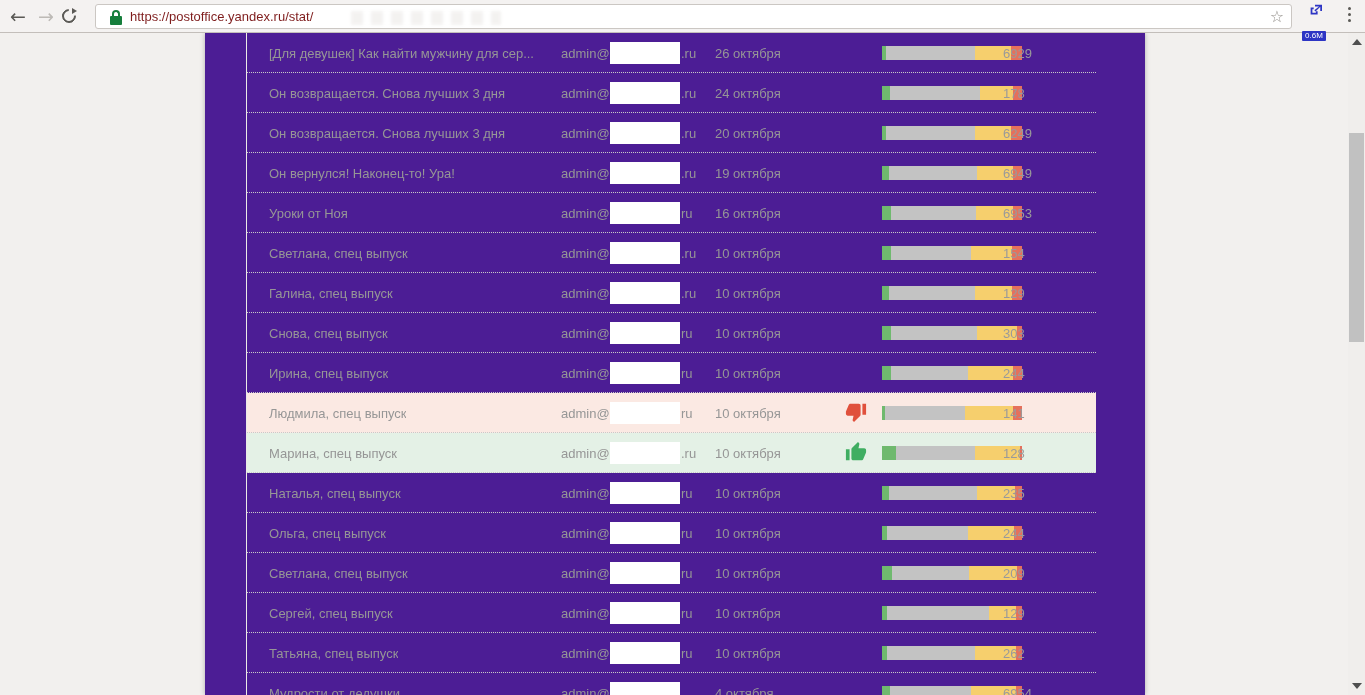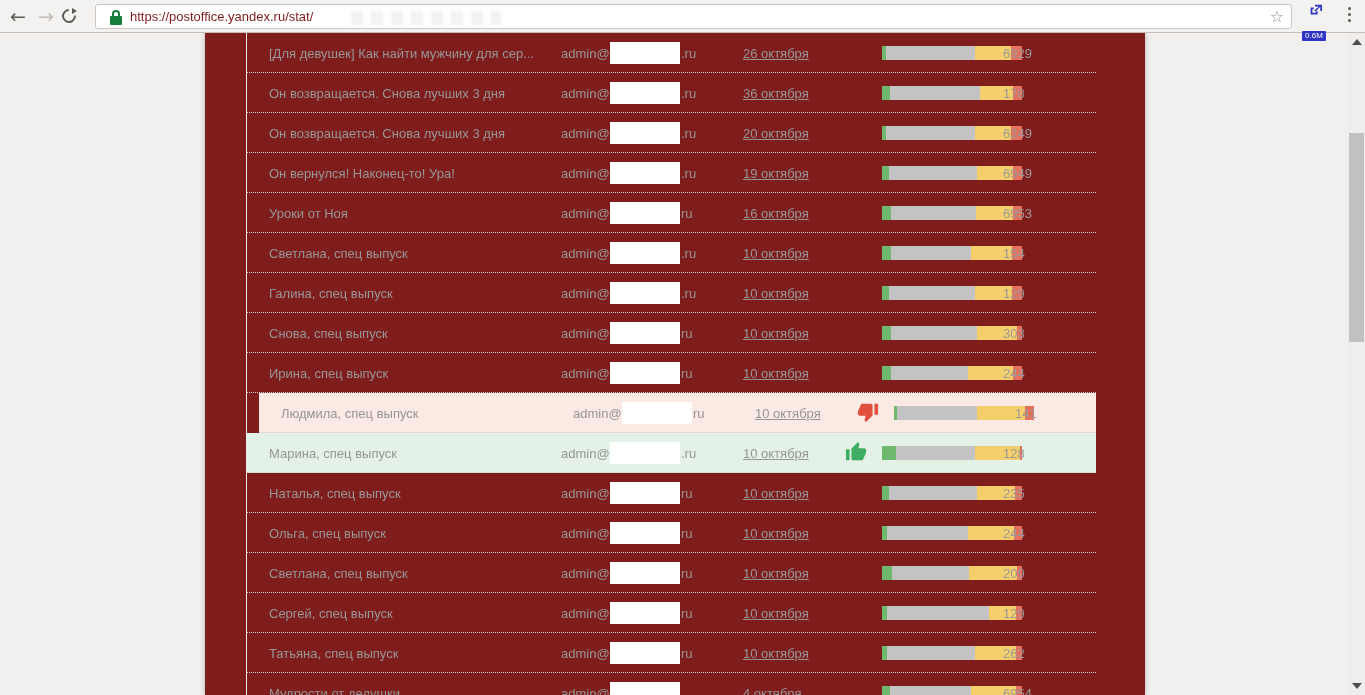--- a/index.html
+++ b/index.html
@@ -39,32 +39,32 @@
   .ext-badge { margin-top:14px; background:#2d35c4; color:#fff; font-size:8px;
     line-height:10px; text-align:center; border-radius:1px; width:24px; }
   .menu-dots { position:absolute; left:1343px; top:7px; width:12px; height:20px;
     display:flex; flex-direction:column; align-items:center; gap:3px; cursor:pointer; }
   .menu-dots i { width:3px; height:3px; border-radius:50%; background:#5a5955; }
 
   
   .page { position:absolute; left:0; top:33px; width:1365px; height:662px;
     background:#f2f0ee; overflow:hidden; }
   .panel { position:absolute; left:205px; top:0; width:940px; height:662px;
-    background:#7f1d1d; box-shadow:0 0 5px rgba(0,0,0,.28); }
+    background:#4c1d95; box-shadow:0 0 5px rgba(0,0,0,.28); }
   .table { position:absolute; left:41px; top:0; width:850px; height:662px;
     border-left:1px solid #eceae7; overflow:hidden; }
 
   .row { position:relative; height:40px; border-bottom:1px dotted #c9c9c9;
     font-size:13px; color:#969696; cursor:pointer; }
   .row span { position:absolute; top:13px; white-space:nowrap; }
   .subject   { left:22px;  max-width:280px; overflow:hidden; }
   .email-user{ left:314px; }
   .email-mask{ left:363px; top:9px !important; width:70px; height:22px; background:#fff; }
   .email-tld { left:434px; }
-  .date      { left:496px;text-decoration:underline; }
+  .date      { left:468px; }
   .thumb     { left:598px; top:8px !important; width:24px; height:24px; }
   .thumb svg { position:absolute; left:0; top:0; }
   .bar { left:635px; top:13px !important; width:140px; height:14px; display:flex; }
   .bar i { display:block; height:14px; }
   .count { left:756px; color:#9a9a9a; }
 
   
   .scrollbar { position:absolute; right:0; top:33px; width:17px; height:662px;
     background:#f0eeec; z-index:40; }
   .sb-arrow { position:absolute; left:4px; width:0; height:0; cursor:pointer; }
@@ -131,21 +131,21 @@
             <i class="seg" style="width: 11px; background: rgb(229, 112, 92);"></i>
     </span>
     <span class="count">6929</span>
   </div>
 
   <div class="row">
     <span class="subject">Он возвращается. Снова лучших 3 дня</span>
     <span class="email-user">admin@</span>
     <span class="email-mask"></span>
     <span class="email-tld">.ru</span>
-    <span class="date">36 октября</span>
+    <span class="date">24 октября</span>
     <span class="thumb">
       
       
     </span>
     <span class="bar">
       <i class="seg" style="width: 8px; background: rgb(111, 185, 110);"></i>
             <i class="seg" style="width: 90px; background: rgb(195, 195, 195);"></i>
             <i class="seg" style="width: 33px; background: rgb(246, 207, 109);"></i>
             <i class="seg" style="width: 9px; background: rgb(229, 112, 92);"></i>
     </span>
@@ -278,21 +278,21 @@
     </span>
     <span class="bar">
       <i class="seg" style="width: 9px; background: rgb(111, 185, 110);"></i>
             <i class="seg" style="width: 77px; background: rgb(195, 195, 195);"></i>
             <i class="seg" style="width: 45px; background: rgb(246, 207, 109);"></i>
             <i class="seg" style="width: 9px; background: rgb(229, 112, 92);"></i>
     </span>
     <span class="count">244</span>
   </div>
 
-  <div class="row" style="background: rgb(251, 233, 227); margin-left: 12px;">
+  <div class="row" style="background: rgb(251, 233, 227);">
     <span class="subject">Людмила, спец выпуск</span>
     <span class="email-user">admin@</span>
     <span class="email-mask"></span>
     <span class="email-tld">ru</span>
     <span class="date">10 октября</span>
     <span class="thumb">
 
       <svg class="thumb-down" width="22" height="22" viewBox="0 0 24 24" style="display: block; color: rgb(224, 80, 60);">
         <path fill="currentColor" d="M15 3H6c-.83 0-1.54.5-1.84 1.22l-3.02 7.05c-.09.23-.14.47-.14.73v2c0 1.1.9 2 2 2h6.31l-.95 4.57-.03.32c0 .41.17.79.44 1.06L9.83 23l6.59-6.59c.36-.36.58-.86.58-1.41V5c0-1.1-.9-2-2-2zm4 0v12h4V3h-4z"></path>
       </svg>

